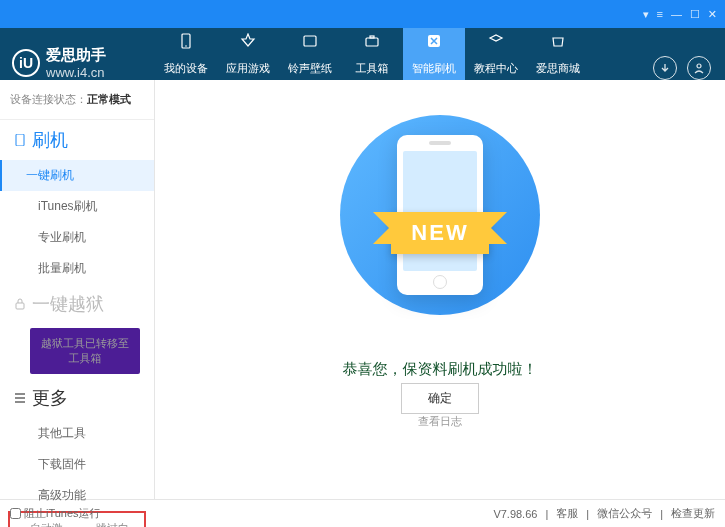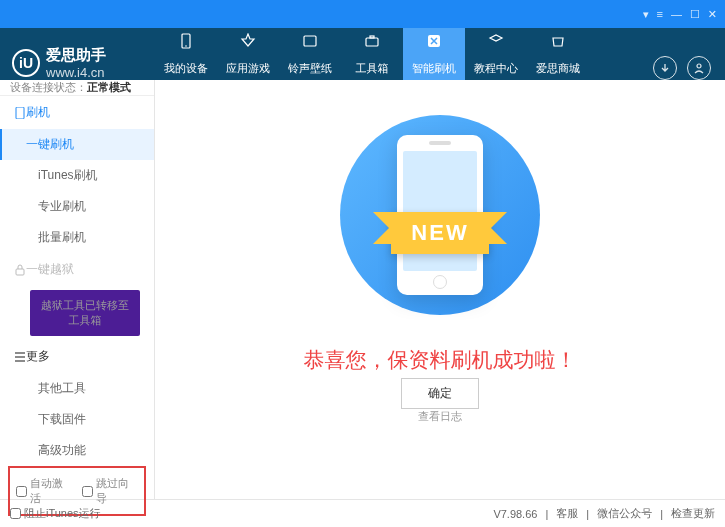--- a/index.html
+++ b/index.html
@@ -12,42 +12,42 @@
 .logo-txt{font-size:15px;font-weight:bold}
 .logo-sub{font-size:13px;opacity:.8}
 .nav{display:flex;flex:1;height:100%}
 .nav-item{width:62px;display:flex;flex-direction:column;align-items:center;justify-content:center;gap:11px;cursor:pointer;font-size:11px}
 .nav-item.active{background:#4ba4f7}
 .nav-ico{width:18px;height:18px;display:flex;align-items:center;justify-content:center}
 .hdr-right{display:flex;align-items:center;gap:10px;padding:0 14px}
 .circ-btn{width:24px;height:24px;border:1.5px solid #fff;border-radius:50%;display:flex;align-items:center;justify-content:center;color:#fff;opacity:.85;cursor:pointer}
 .main{display:flex;height:419px}
 .sidebar{width:155px;border-right:1px solid #e5e5e5;display:flex;flex-direction:column;font-size:12px;color:#555}
-.status{padding:0 10px;border-bottom:1px solid #eee;font-size:11px;color:#888}
+.status{padding:12px 10px;border-bottom:1px solid #eee;font-size:11px;color:#888}
 .status b{color:#333;font-weight:bold}
-.sb-sec{padding:8px 14px;display:flex;align-items:center;color:#333;font-size:12px}
+.sb-sec{padding:8px 14px;display:flex;align-items:center;gap:6px;color:#333;font-size:18px}
 .sb-item{padding:7px 0 7px 38px;cursor:pointer;color:#666}
 .sb-item.active{background:#e8f3ff;color:#1e88f5;border-left:2px solid #1e88f5;padding-left:24px}
 .sb-box{margin:4px 14px 4px 30px;padding:8px;background:#4c1d95;color:#999;font-size:11px;text-align:center;border-radius:2px}
 .sb-lock{color:#bbb}
 .chk-row{margin:auto 8px 0 8px;border:2px solid #e04040;padding:8px 6px;display:flex;gap:10px;font-size:11px;color:#888}
 .chk{display:flex;align-items:center;gap:3px}
 .chk input{width:11px;height:11px}
 .content{flex:1;display:flex;flex-direction:column;align-items:center;padding-top:30px}
 .illus{width:210px;height:210px;position:relative;display:flex;align-items:center;justify-content:center}
 .big-circ{width:200px;height:200px;border-radius:50%;background:linear-gradient(135deg,#5eb8ff,#2e8ff0);position:absolute}
 .phone{width:86px;height:160px;background:#fff;border-radius:10px;position:relative;z-index:2;box-shadow:0 6px 20px rgba(0,0,0,.15)}
 .phone::before{content:"";position:absolute;top:6px;left:50%;transform:translateX(-50%);width:22px;height:4px;background:#ddd;border-radius:2px}
 .phone::after{content:"";position:absolute;bottom:6px;left:50%;transform:translateX(-50%);width:12px;height:12px;border:1.5px solid #ddd;border-radius:50%}
 .phone-scr{position:absolute;top:16px;left:6px;right:6px;bottom:24px;background:#d4ecff;border-radius:2px}
 .ribbon{position:absolute;z-index:3;background:#ffc93c;color:#fff;font-weight:bold;font-size:22px;padding:8px 20px;letter-spacing:2px;transform:translateY(18px);box-shadow:0 3px 8px rgba(0,0,0,.2)}
 .ribbon::before,.ribbon::after{content:"";position:absolute;top:0;width:0;height:0;border:16px solid #ffc93c}
 .ribbon::before{left:-18px;border-left-color:transparent}
 .ribbon::after{right:-18px;border-right-color:transparent}
-.msg{margin-top:26px;font-size:21px;color:#ef4444}
+.msg{margin-top:40px;font-size:15px;color:#14532d}
 .ok-btn{margin-top:4px;padding:6px 26px;border:1px solid #ccc;background:#fff;cursor:pointer;font-size:12px;color:#333}
 .log-link{font-size:11px;color:#999;cursor:pointer}
 .footer{height:28px;border-top:1px solid #e5e5e5;display:flex;align-items:center;padding:6px 10px;font-size:11px;color:#666;gap:8px}
 .footer .sp{flex:1}
 .ft-link{cursor:pointer}
 svg{display:block}
 </style>
 </head>
 <body>
 

